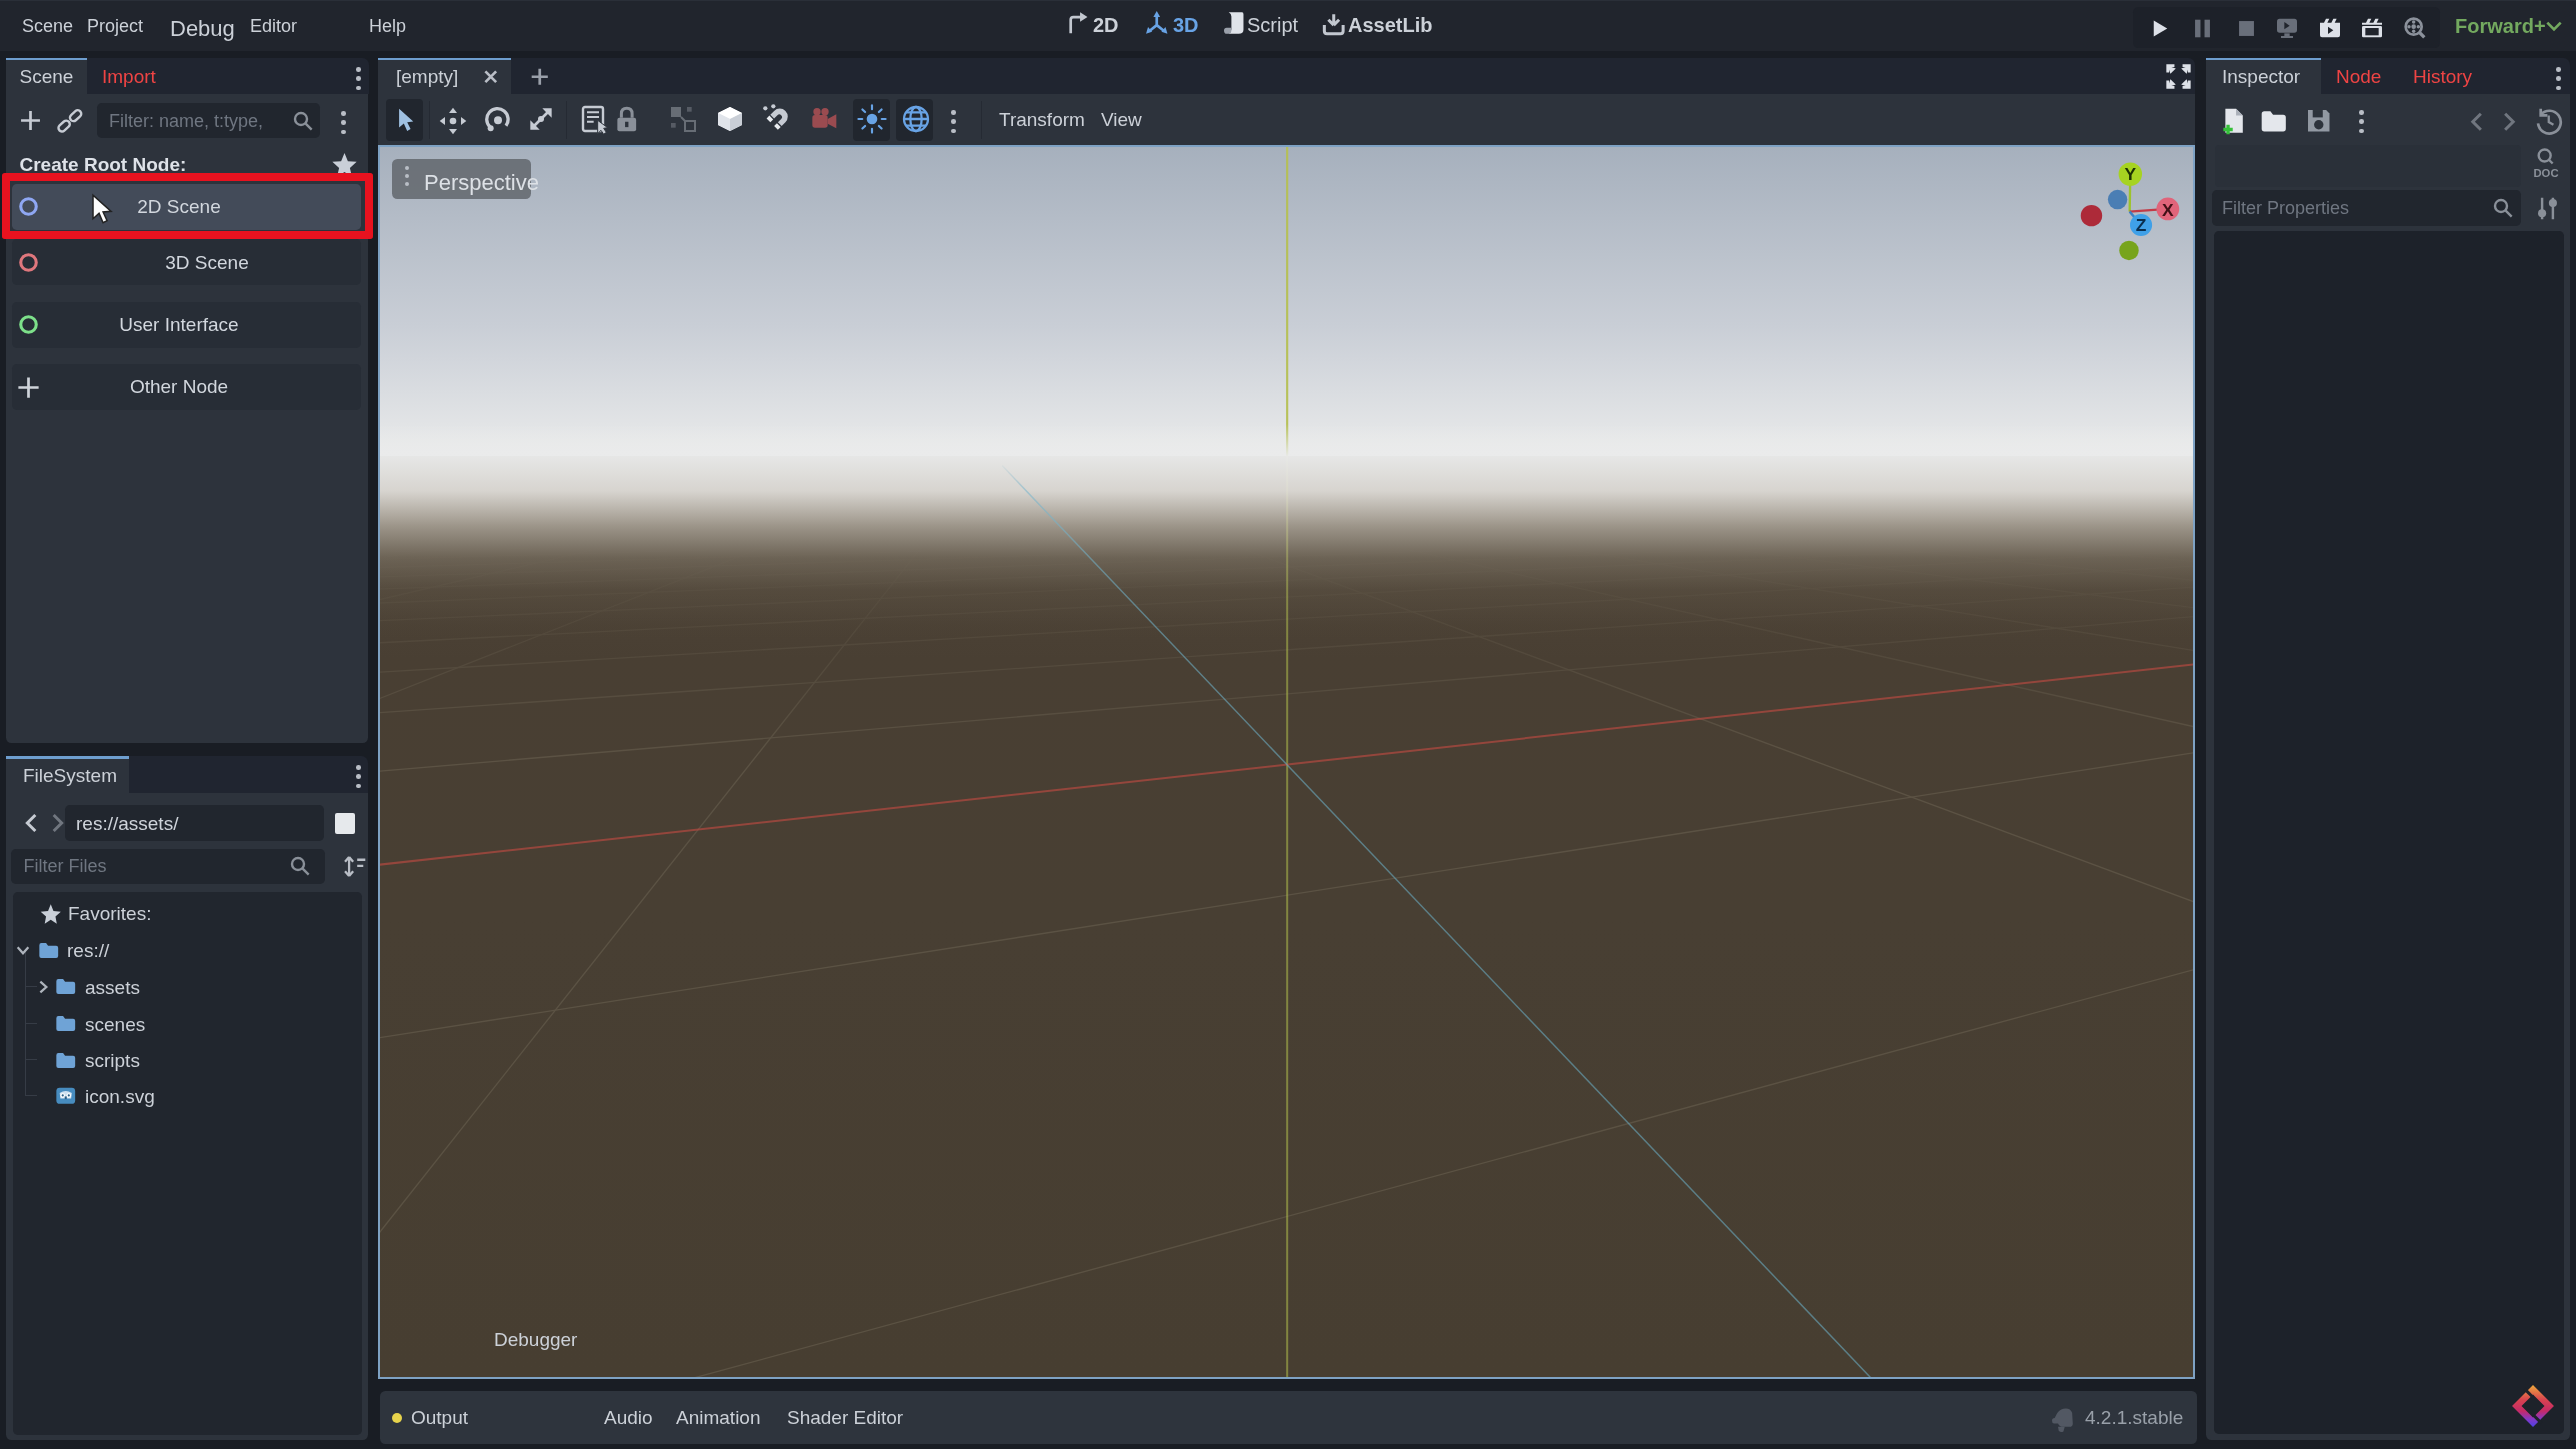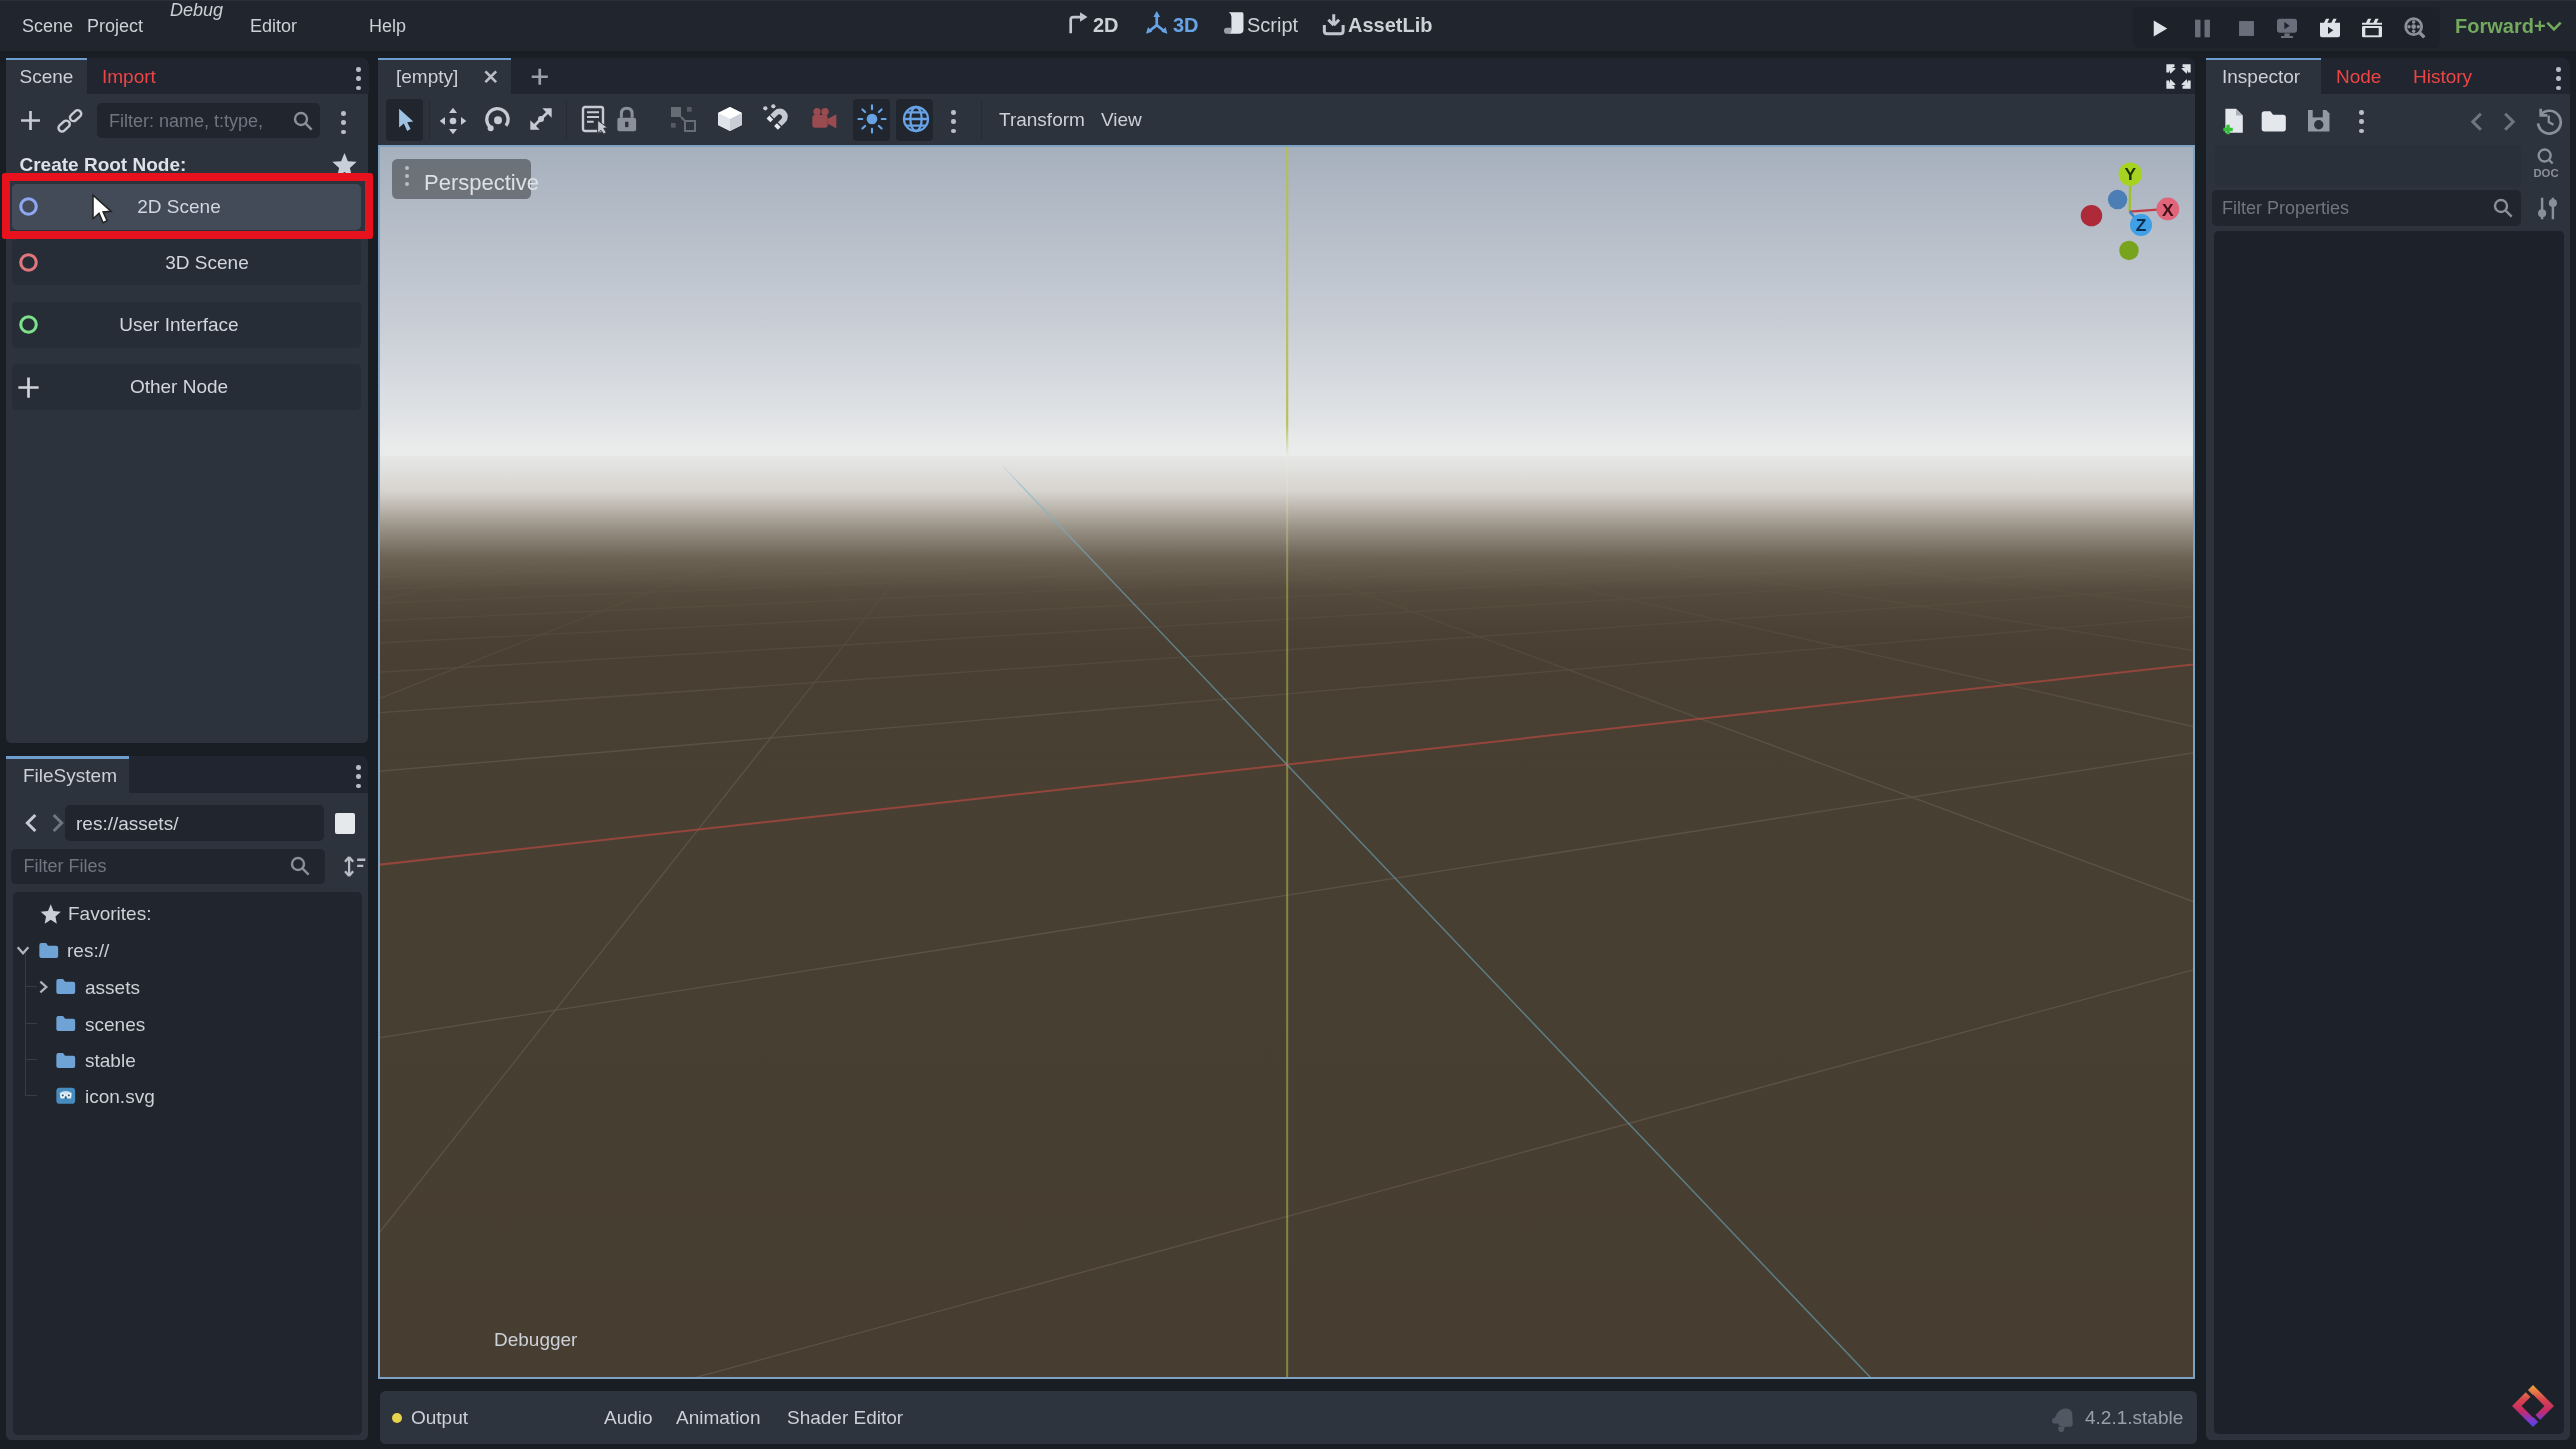--- a/index.html
+++ b/index.html
@@ -10,21 +10,21 @@
 .strip{background:#202530;}
 .well{background:#21262e;border-radius:4.7px;}
 .tabblue{background:#6e9ecf;}
 .dots3{display:flex;flex-direction:column;gap:4.7px;align-items:center;}
 .dots3 i{width:4.7px;height:4.7px;border-radius:50%;background:#b9bec6;}
 </style></head><body>
 
 <div class="a" style="left:0;top:0;width:2576px;height:50px;background:#21252d;border-top:1.3px solid #2a2f38;"></div>
 <div class="a txt" style="left:22px;top:16px;font-size:18px;">Scene</div>
 <div class="a txt" style="left:87px;top:16px;font-size:18px;">Project</div>
-<div class="a txt" style="left:170px;top:0;font-size:18px;font-style:italic;">Debug</div>
+<div class="a txt" style="left:170px;top:16px;font-size:22px;">Debug</div>
 <div class="a txt" style="left:250px;top:16px;font-size:18px;">Editor</div>
 <div class="a txt" style="left:325px;top:16px;font-size:18px;margin-left:44px;">Help</div>
 <svg class="a" style="left:1064px;top:9.4px" width="29.5" height="29.5" viewBox="0 0 44 44">
     <path d="M10 36 V16 Q10 12 14 12 H26" fill="none" stroke="#c2c7cf" stroke-width="4"></path>
     <path d="M24 5 L35 12 L24 19 Z" fill="#c2c7cf"></path>
   </svg>
 <div class="a txt" style="left:1093px;top:14px;font-weight:bold;font-size:20px;">2D</div>
 <svg class="a" style="left:1142px;top:9.4px" width="29.5" height="29.5" viewBox="0 0 44 44">
     <path d="M22 24 V10 M22 24 L12 32 M22 24 L32 32" fill="none" stroke="#68a3e5" stroke-width="4"></path>
     <path d="M22 3 L27 12 L17 12 Z" fill="#68a3e5"></path>
@@ -193,21 +193,21 @@
     <path d="M2 6 Q2 3 5 3 H12 L15 7 H27 Q30 7 30 10 V22 Q30 25 27 25 H5 Q2 25 2 22 Z" fill="#6fa3d6"></path>
   </svg>
 <div class="a txt" style="left:85px;top:977px;">assets</div>
 <svg class="a" style="left:55px;top:1014px" width="21.5" height="19" viewBox="0 0 32 28">
     <path d="M2 6 Q2 3 5 3 H12 L15 7 H27 Q30 7 30 10 V22 Q30 25 27 25 H5 Q2 25 2 22 Z" fill="#6fa3d6"></path>
   </svg>
 <div class="a txt" style="left:85px;top:1014px;">scenes</div>
 <svg class="a" style="left:55px;top:1051px" width="21.5" height="19" viewBox="0 0 32 28">
     <path d="M2 6 Q2 3 5 3 H12 L15 7 H27 Q30 7 30 10 V22 Q30 25 27 25 H5 Q2 25 2 22 Z" fill="#6fa3d6"></path>
   </svg>
-<div class="a txt" style="left:85px;top:1050px;">stable</div>
+<div class="a txt" style="left:85px;top:1050px;">scripts</div>
 <svg class="a" style="left:55px;top:1085px" width="21.5" height="21.5" viewBox="0 0 32 32">
     <rect x="2" y="4" width="28" height="24" rx="5" fill="#478cbf"></rect>
     <path d="M7 12 Q16 6 25 12 L24 20 H8 Z" fill="#dfeaf5" opacity="0.9"></path>
     <circle cx="11.5" cy="15.5" r="3.4" fill="#fff"></circle>
     <circle cx="20.5" cy="15.5" r="3.4" fill="#fff"></circle>
     <circle cx="11.5" cy="15.5" r="1.6" fill="#2a5d84"></circle>
     <circle cx="20.5" cy="15.5" r="1.6" fill="#2a5d84"></circle>
     <rect x="14.5" y="17" width="3" height="4" fill="#2a5d84"></rect>
   </svg>
 <div class="a txt" style="left:85px;top:1086px;">icon.svg</div>

